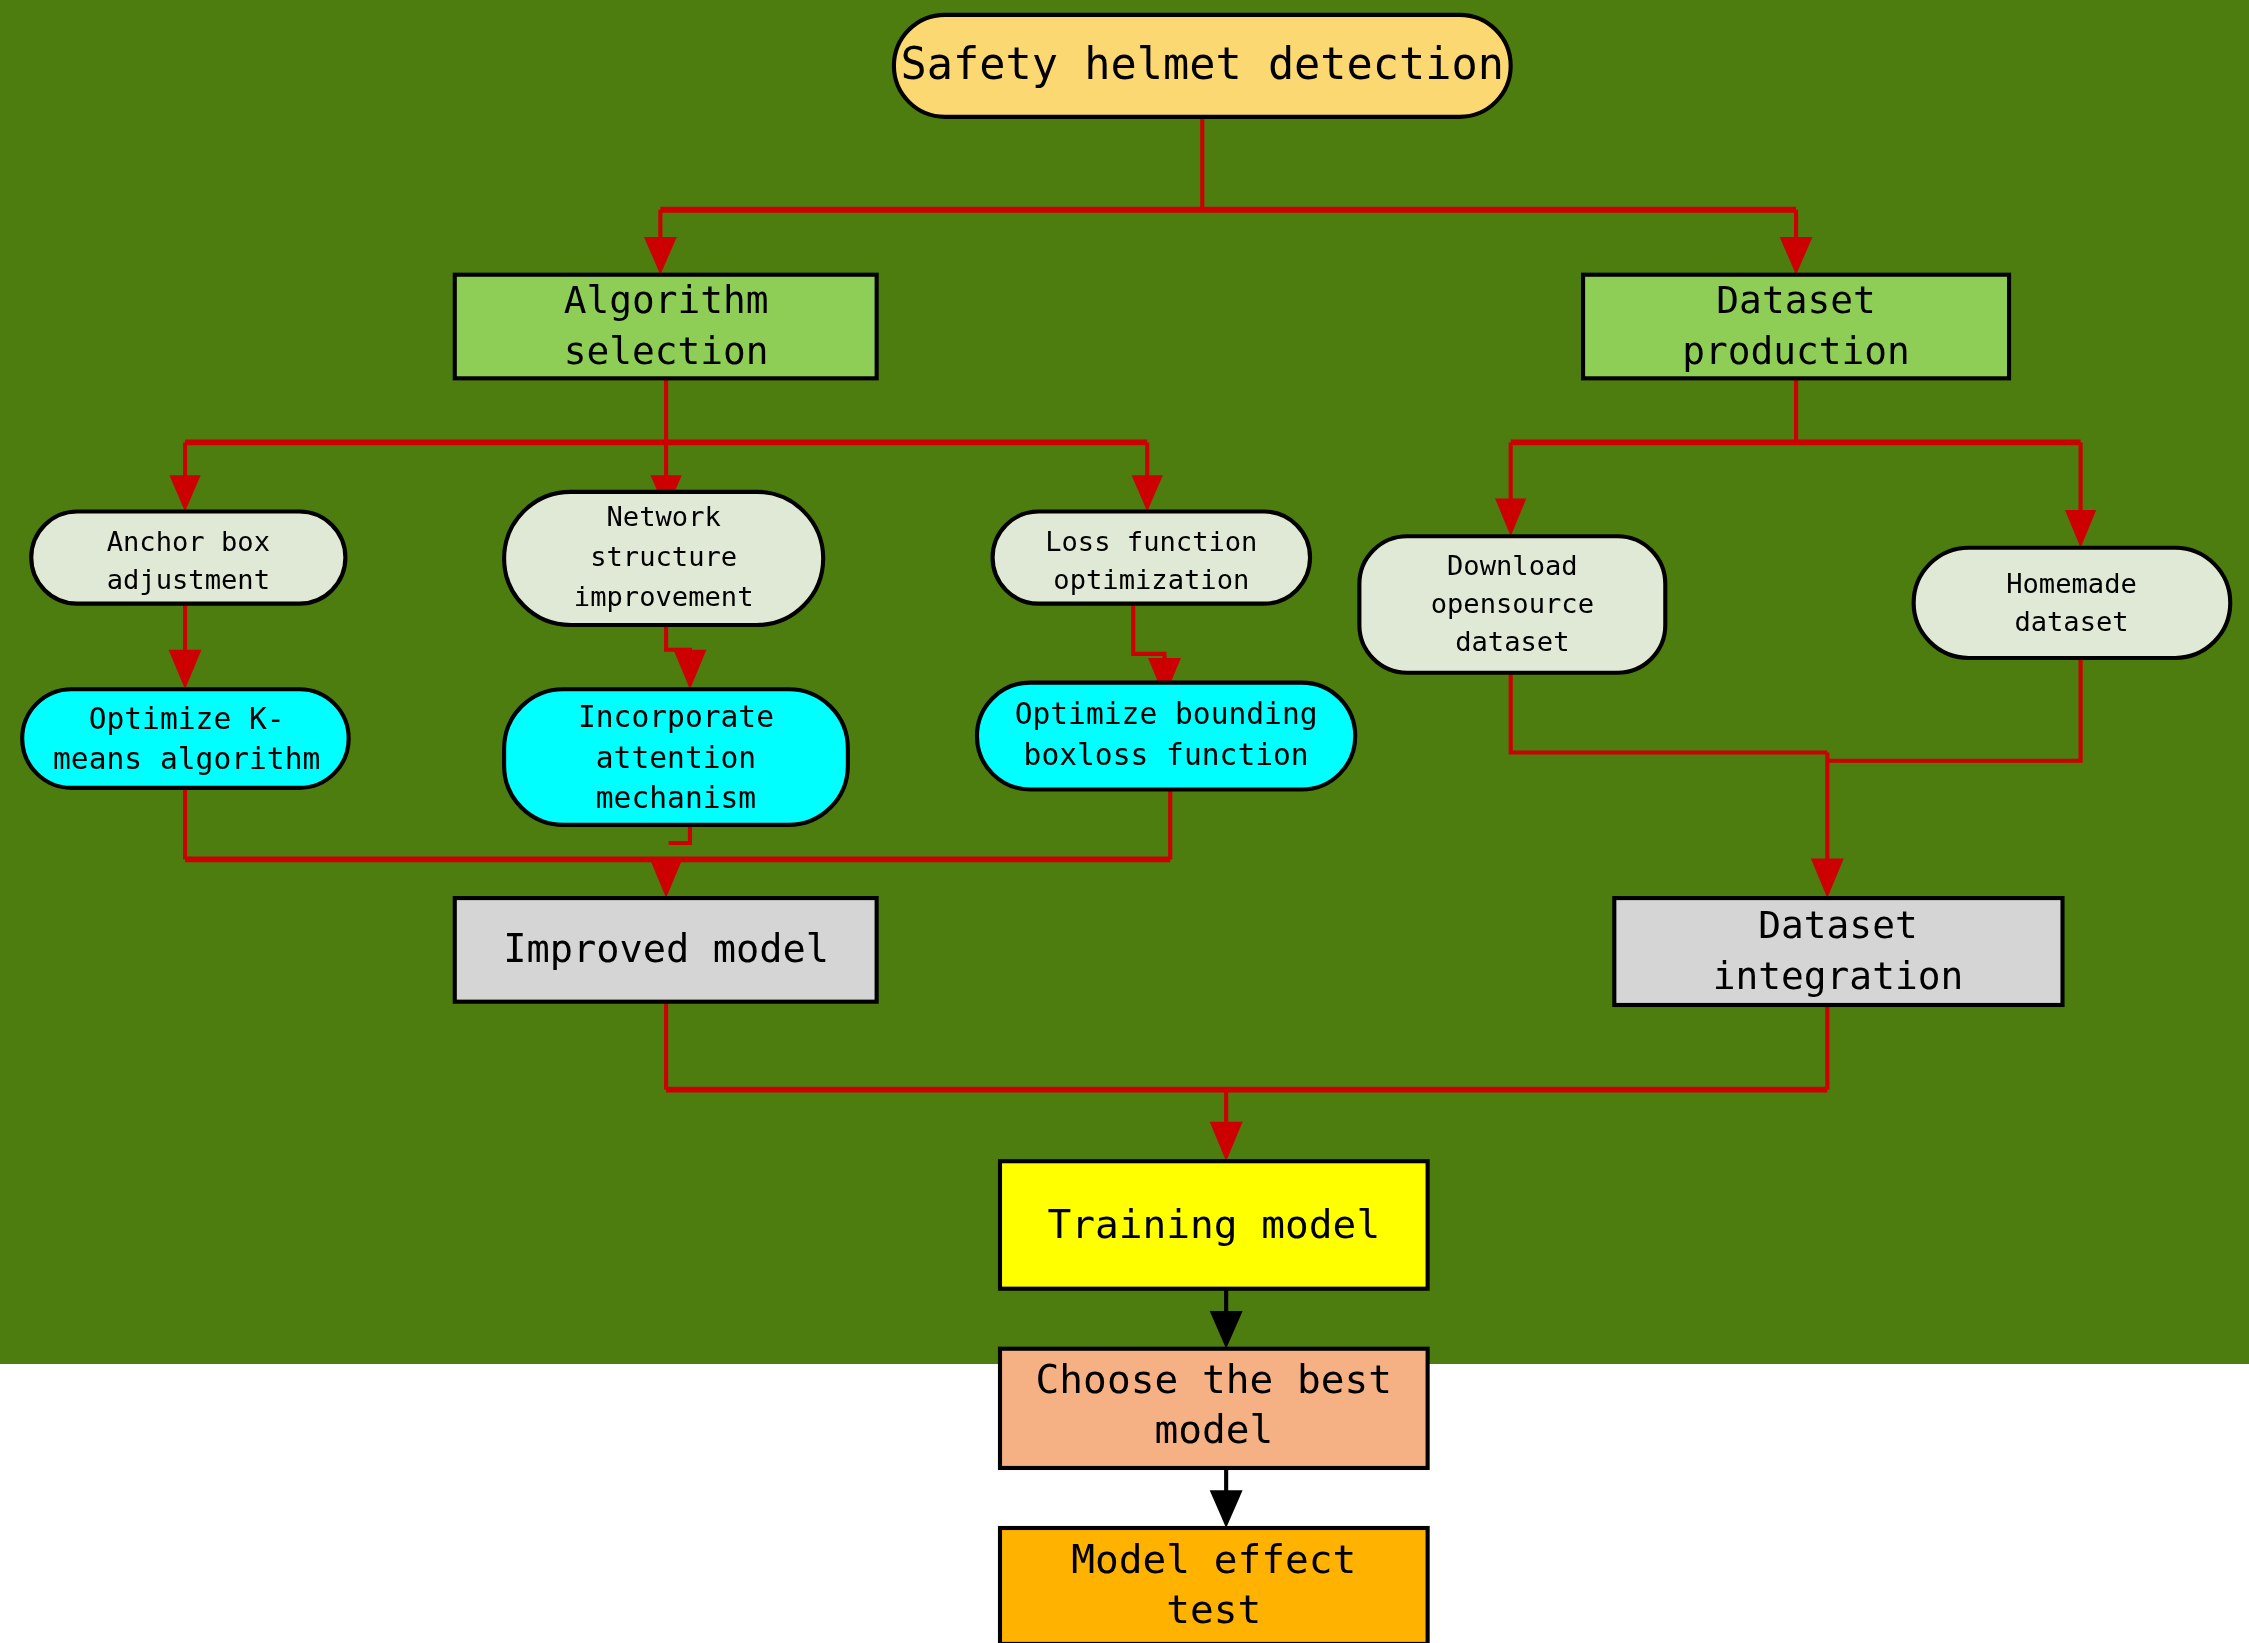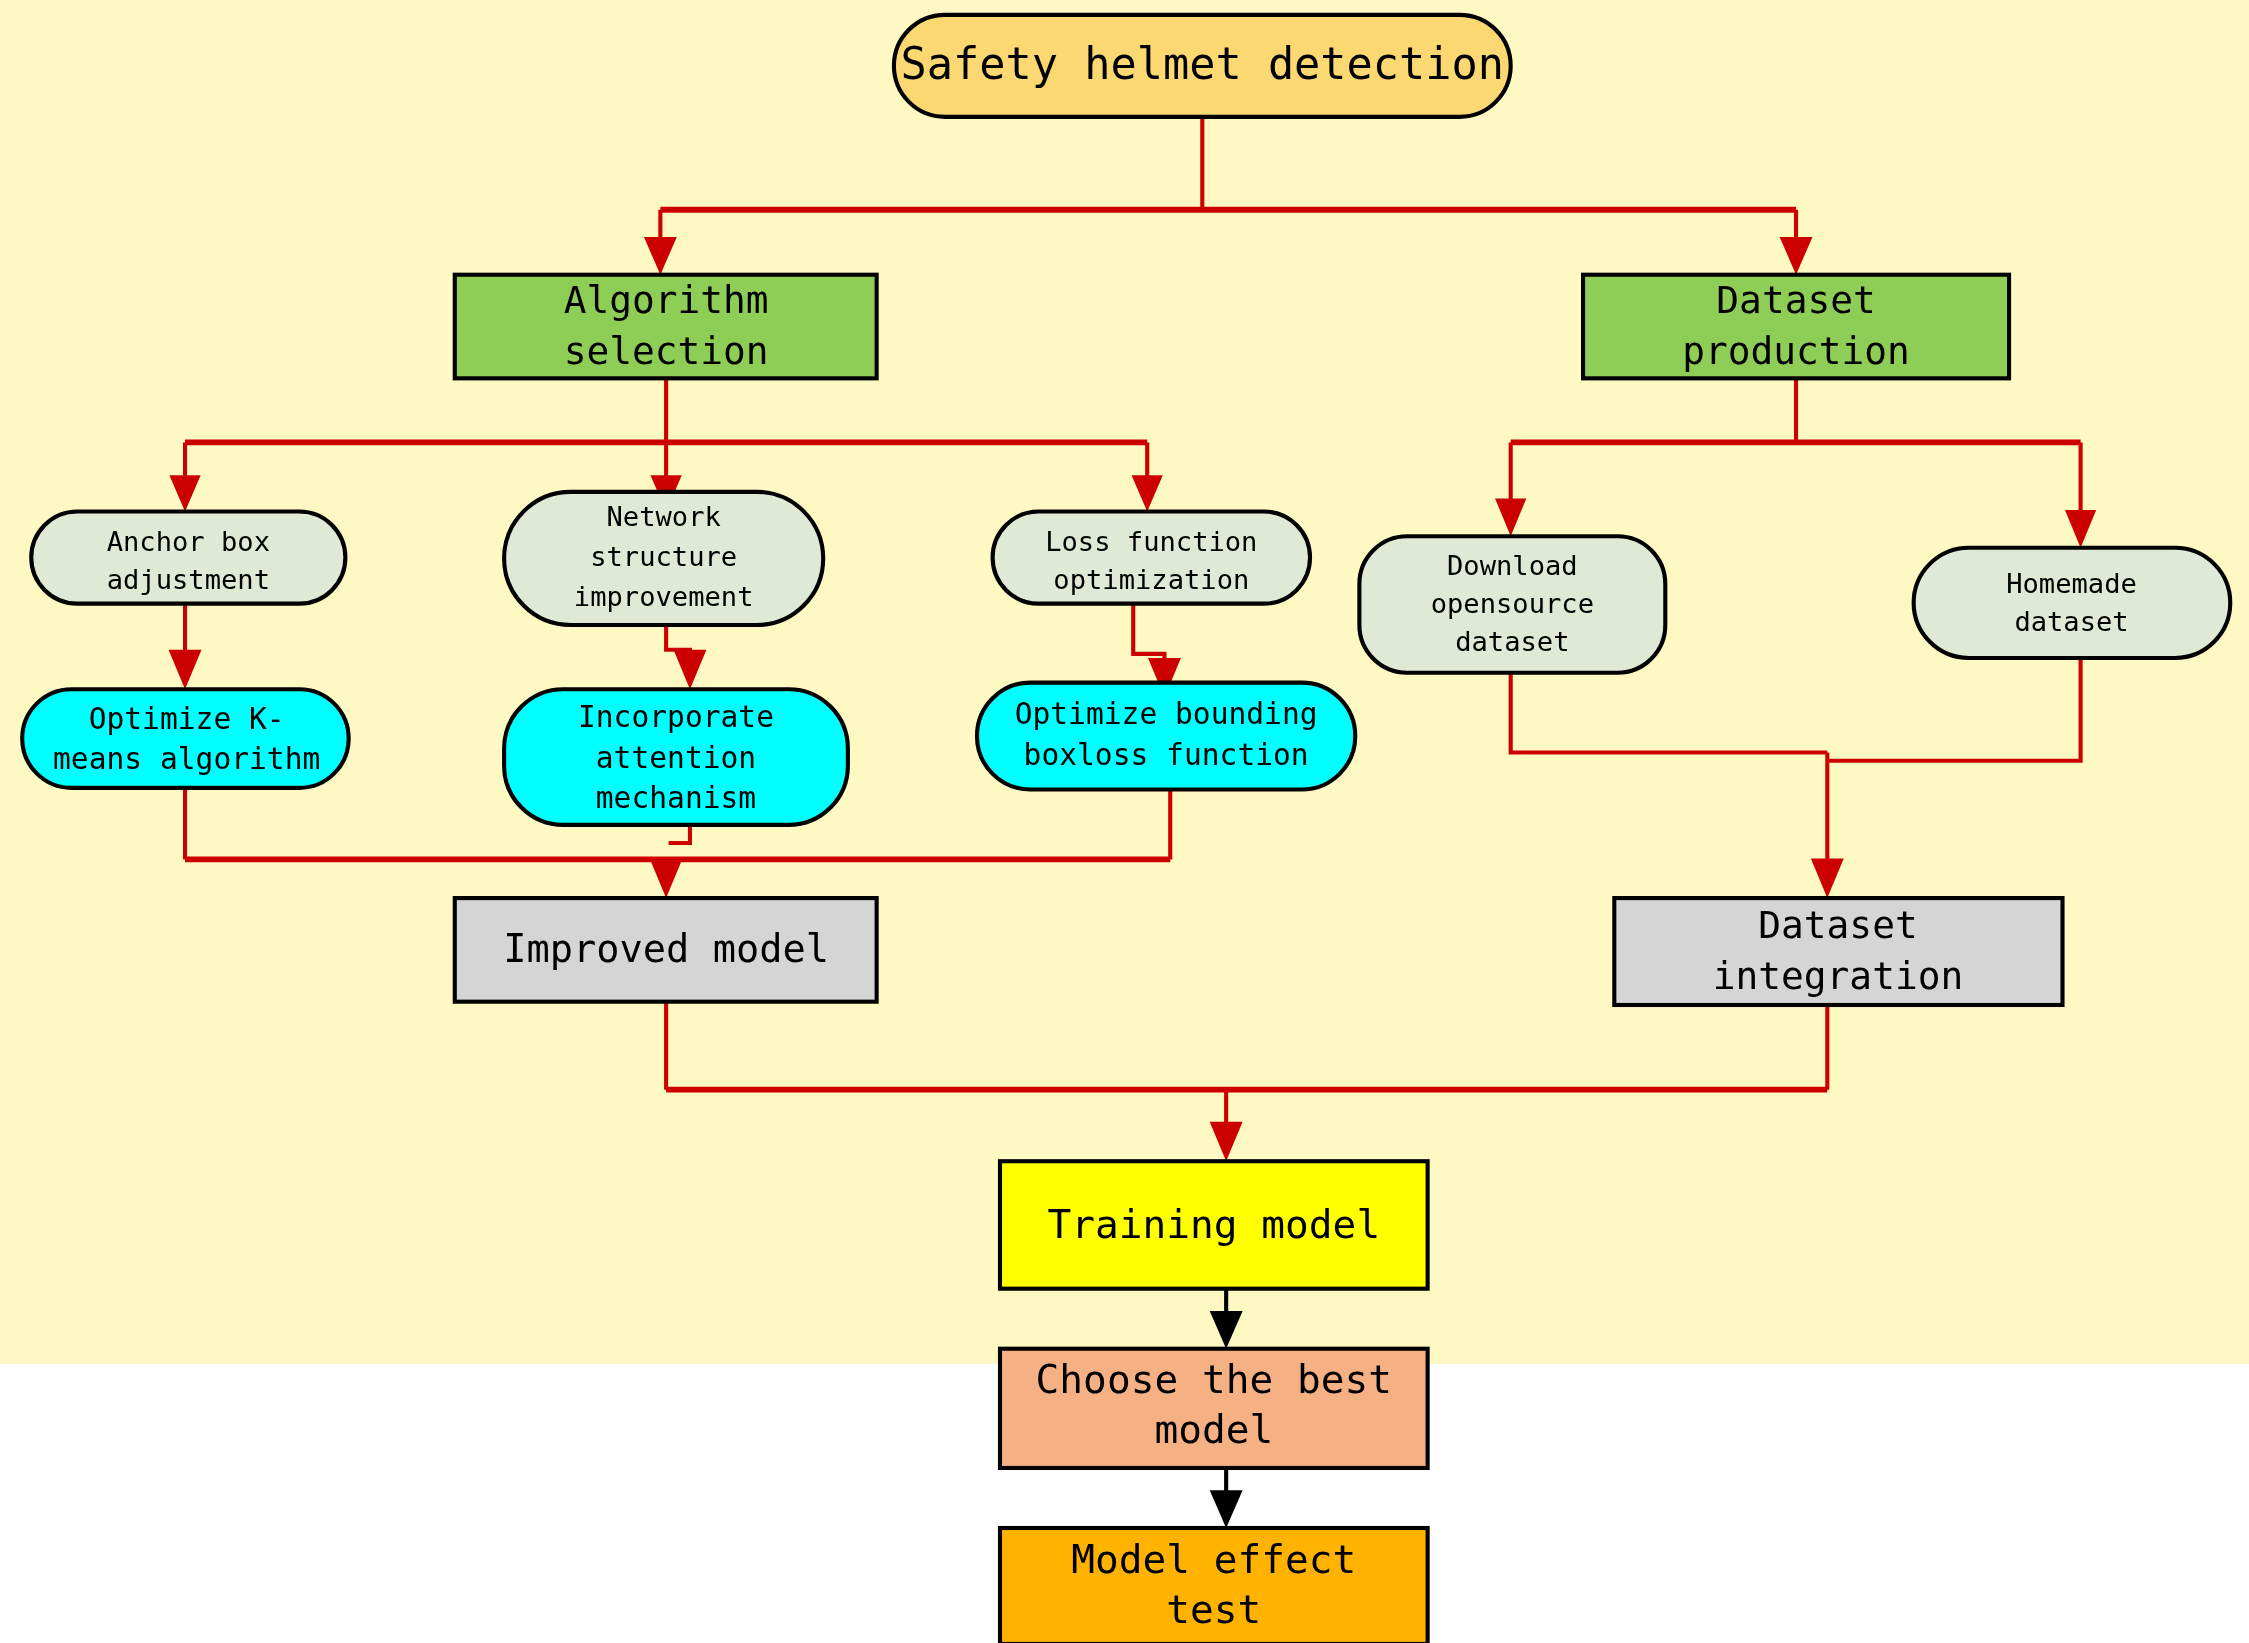--- a/index.html
+++ b/index.html
@@ -10,21 +10,21 @@
   body {
     width: 2250px;
     height: 1644px;
     font-family: "DejaVu Sans Mono", monospace;
     overflow: hidden;
   }
   #flowchart-root {
     position: relative;
     width: 2250px;
     height: 1364px;
-    background: #fef9c3;
+    background: #4d7c0f;
   }
   svg#diagram {
     display: block;
     width: 2250px;
     height: 1644px;
   }
   .node-shape {
     stroke: #000000;
     stroke-width: 5;
   }

